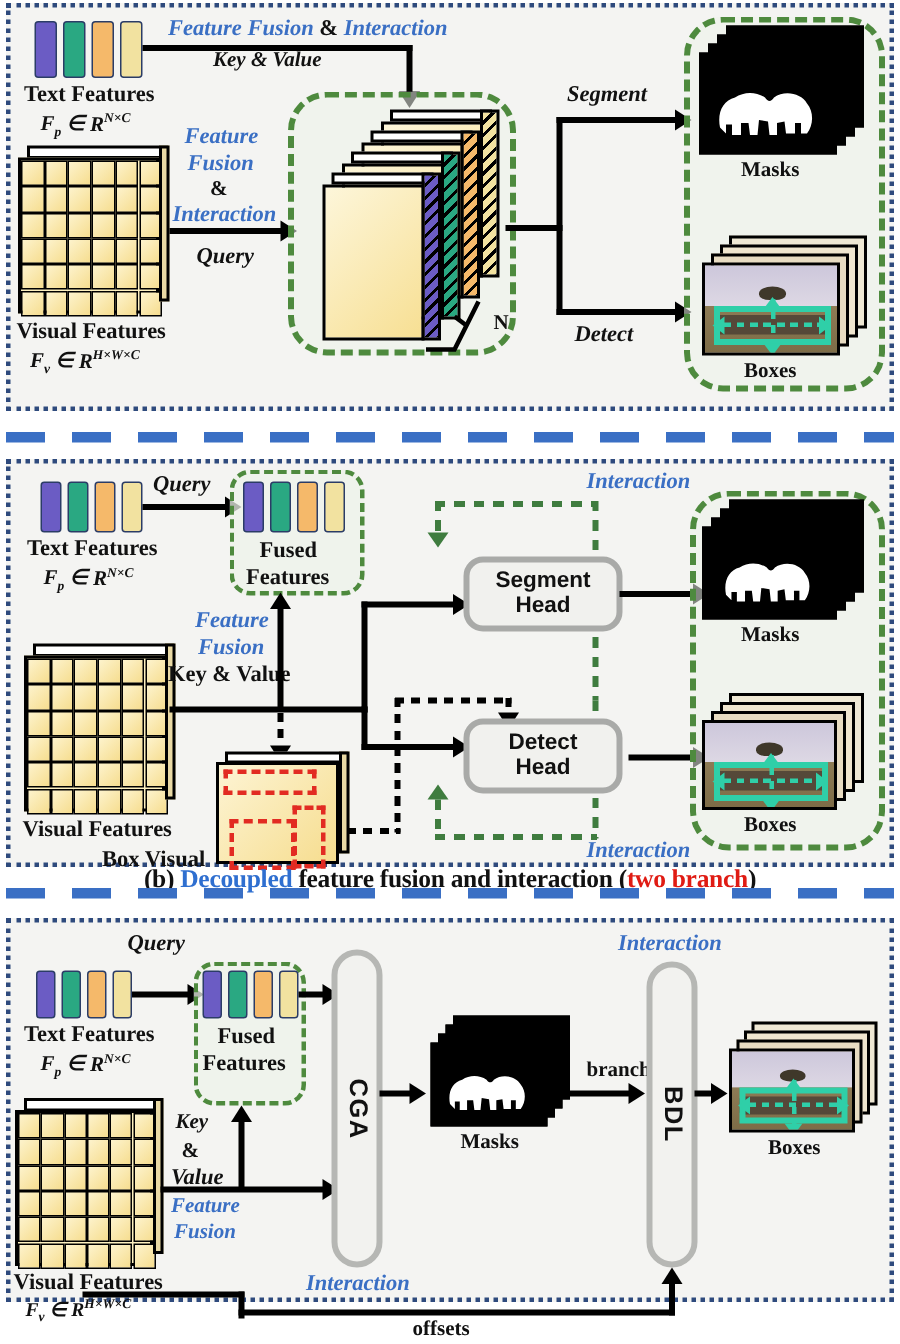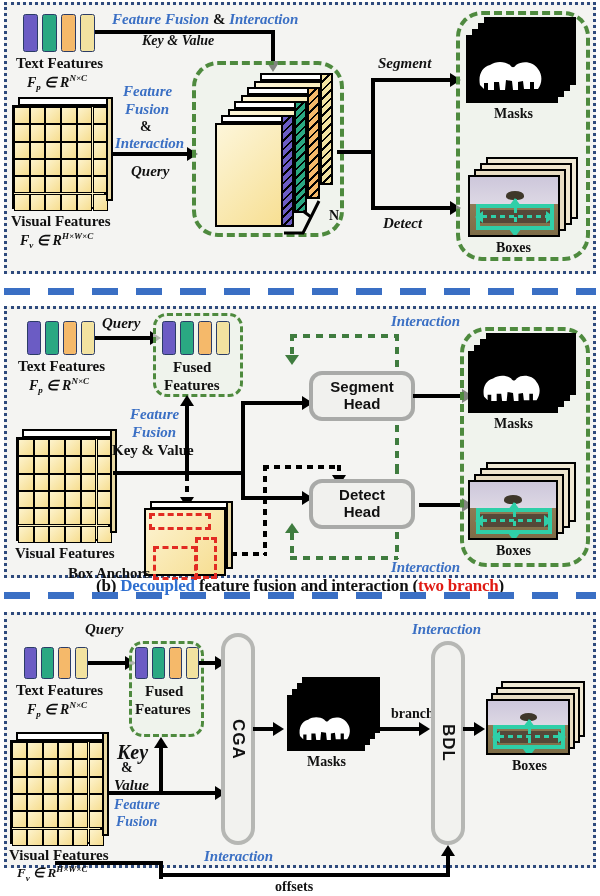--- a/index.html
+++ b/index.html
@@ -337,21 +337,21 @@
     <div class="ah d" style="left:173px;top:188px;"></div>
 
     <div>
       <div class="vftop" style="left:143px;top:192px;width:82px;height:8px;"></div>
       <div style="position:absolute;left:137px;top:199px;width:82px;height:68px;border:2.4px solid #000;box-sizing:border-box;background:linear-gradient(135deg,#fdf4d4,#f6dd8f);"></div>
       <div class="vfside" style="left:219px;top:192px;width:7px;height:68px;"></div>
       <div class="anchor" style="left:142px;top:204px;width:62px;height:17px;"></div>
       <div class="anchor" style="left:146px;top:237px;width:44px;height:34px;"></div>
       <div class="anchor" style="left:188px;top:228px;width:22px;height:42px;"></div>
     </div>
-    <div class="lbl" style="left:61px;top:256px;font-size:15px;">Box Anchors</div>
+    <div class="lbl" style="left:61px;top:256px;font-size:15px;">Box Visual</div>
 
     <div class="ln" style="left:234px;top:92px;width:4px;height:74px;"></div>
     <div class="ln" style="left:234px;top:92px;width:64px;height:4px;"></div>
     <div class="ah r" style="left:295px;top:87px;"></div>
     <div class="ln" style="left:234px;top:187px;width:64px;height:4px;"></div>
     <div class="ah r" style="left:295px;top:182px;"></div>
     <div class="ln" style="left:234px;top:162px;width:4px;height:29px;"></div>
 
     <div class="dln-h" style="left:224px;top:243px;width:36px;"></div>
     <div class="dln-v" style="left:256px;top:156px;height:90px;"></div>
@@ -490,21 +490,21 @@
           <div class="cell" style="left:30.6px;top:86.5px;width:15.3px;height:17.3px;"></div>
           <div class="cell" style="left:45.9px;top:86.5px;width:15.3px;height:17.3px;"></div>
           <div class="cell" style="left:61.2px;top:86.5px;width:15.3px;height:17.3px;"></div>
           <div class="cell" style="left:76.5px;top:86.5px;width:15.3px;height:17.3px;"></div>
       </div>
       <div class="vfside" style="left:95px;top:117px;width:7px;height:104px;"></div>
     </div>
     <div class="lbl" style="left:2px;top:232px;font-size:15px;">Visual Features</div>
     <div class="lbl it" style="left:10px;top:249px;font-size:13px;">F<sub style="font-size:9px">v</sub> ∈ <i>R<sup style="font-size:9px">H×W×C</sup></i></div>
 
-    <div class="lbl it" style="left:110px;top:126px;font-size:20px;">Key</div>
+    <div class="lbl it" style="left:110px;top:126px;font-size:14px;">Key</div>
     <div class="lbl" style="left:114px;top:145px;font-size:14px;">&amp;</div>
     <div class="lbl it" style="left:107px;top:162px;font-size:15px;">Value</div>
     <div class="lbl it bl" style="left:107px;top:182px;font-size:14px;">Feature</div>
     <div class="lbl it bl" style="left:109px;top:199px;font-size:14px;">Fusion</div>
 
     <div class="ln" style="left:100px;top:176px;width:114px;height:4px;"></div>
     <div class="ah r" style="left:208px;top:171px;"></div>
     <div class="ln" style="left:152px;top:132px;width:4px;height:46px;"></div>
     <div class="ah u" style="left:147px;top:122px;"></div>
 

